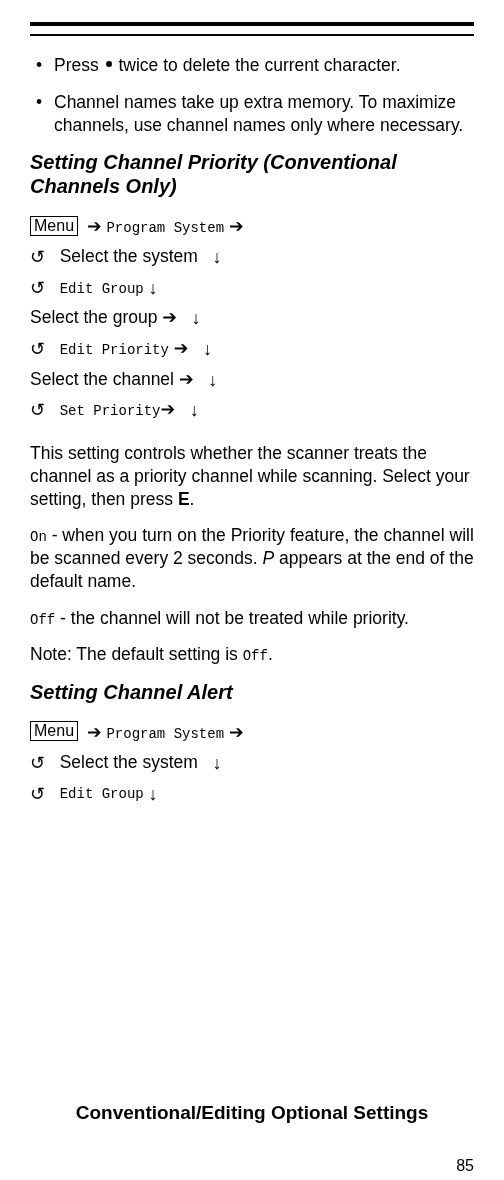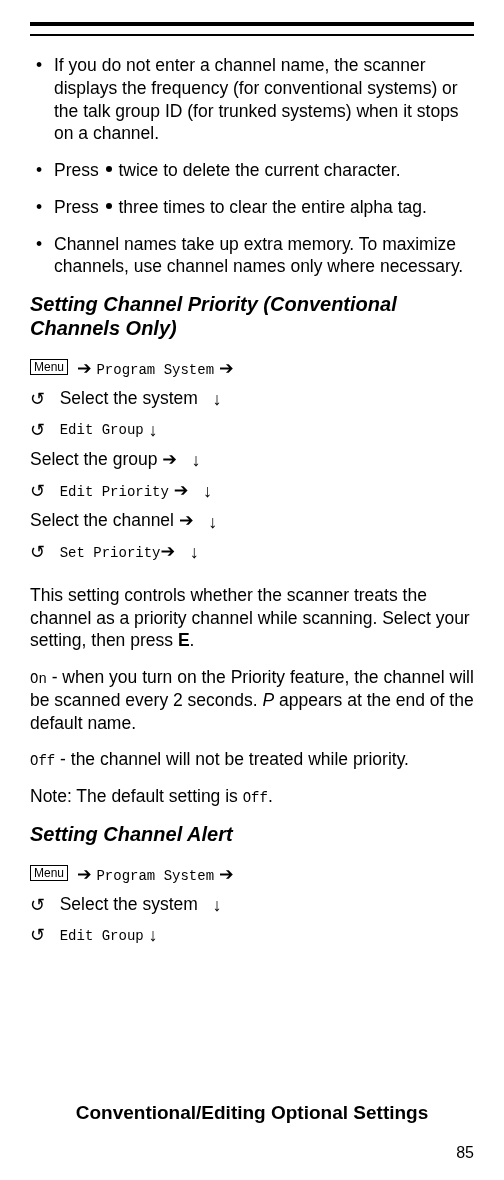--- a/index.html
+++ b/index.html
@@ -31,42 +31,42 @@
     font-style: italic;
     font-weight: bold;
     font-size: 20px;
     line-height: 1.2;
     margin: 10px 0 14px 0;
   }
   .nav-block { font-size: 17.5px; line-height: 1.7; margin-bottom: 16px; }
   .menu-box {
     display: inline-block;
     border: 1px solid #000;
-    font-size: 12px;
+    font-size: 16px;
     padding: 1px 3px;
     vertical-align: middle;
     margin-right: 4px;
     line-height: 1;
     position: relative;
     top: -2px;
   }
   .mono { font-family: "Courier New", Courier, monospace; font-size: 14px; }
   .arrow-right { font-family: Arial, sans-serif; }
   .body-text { font-size: 17.5px; line-height: 1.3; margin-bottom: 14px; }
   .footer-title {
     position: absolute;
     bottom: 56px;
     left: 0; right: 0;
     text-align: center;
     font-weight: bold;
     font-size: 19px;
   }
   .page-num {
     position: absolute;
-    bottom: 18px;
+    bottom: 5px;
     right: 30px;
     font-size: 16px;
     margin-left: 34px;
   }
   .rotate-icon {
     display: inline-block;
     font-size: 18px;
     vertical-align: middle;
   }
   .down-arrow {
@@ -75,26 +75,22 @@
     vertical-align: middle;
   }
 </style>
 </head>
 <body>
 
 <hr class="hr-thick">
 <hr class="hr-thin">
 
 <ul class="bullet-list">
-  <li><span>If you do not enter a channel name, the scanner displays the frequency (for conventional systems) or the talk group ID (for trunked systems) when it stops on a channel.</span></li>
   <li>
     <span>Press </span><span class="dot-key"></span><span> twice to delete the current character.</span>
-  </li>
-  <li>
-    <span>Press </span><span class="dot-key"></span><span> three times to clear the entire alpha tag.</span>
   </li>
   <li><span>Channel names take up extra memory. To maximize channels, use channel names only where necessary.</span></li>
 </ul>
 
 <h2 class="section">Setting Channel Priority (Conventional Channels Only)</h2>
 
 <div class="nav-block">
   <span class="menu-box">Menu</span>
   <span class="arrow-right">➔</span>
   <span class="mono">Program System</span>

